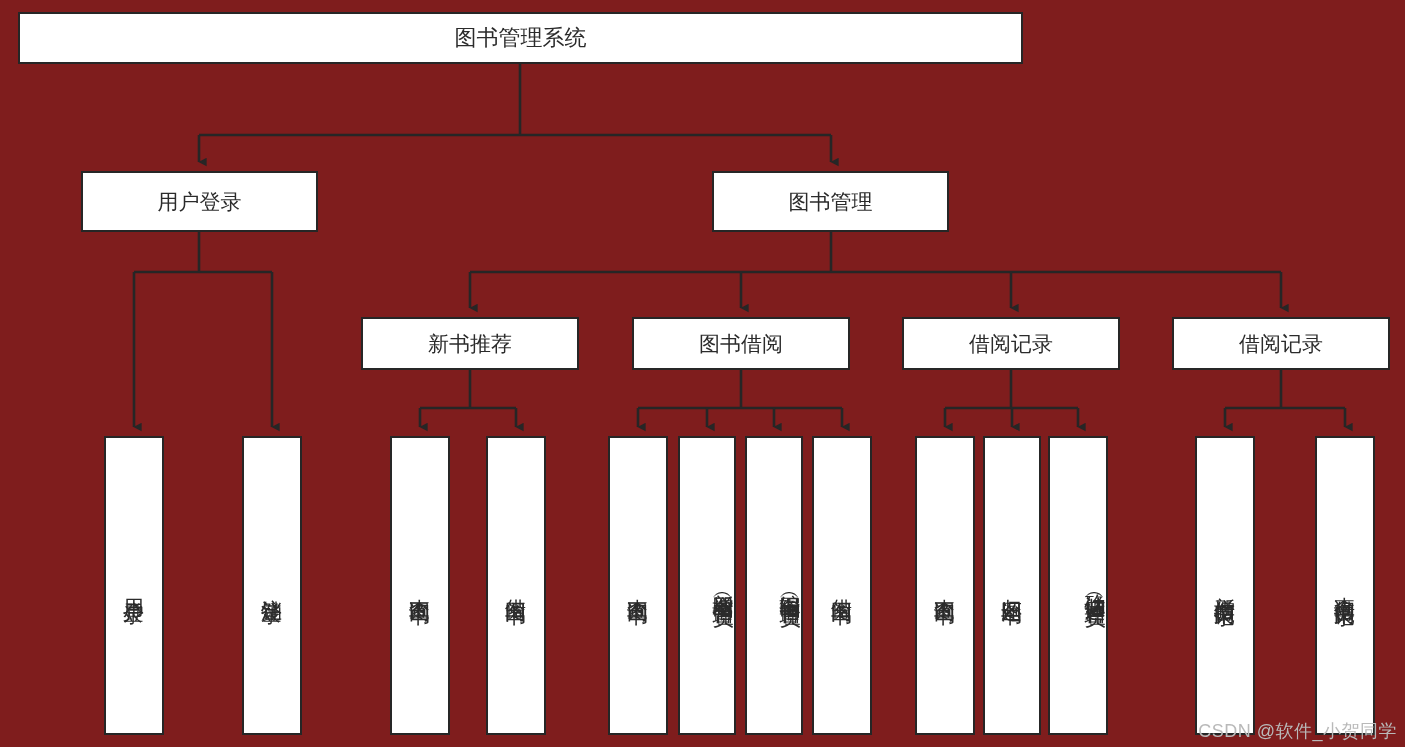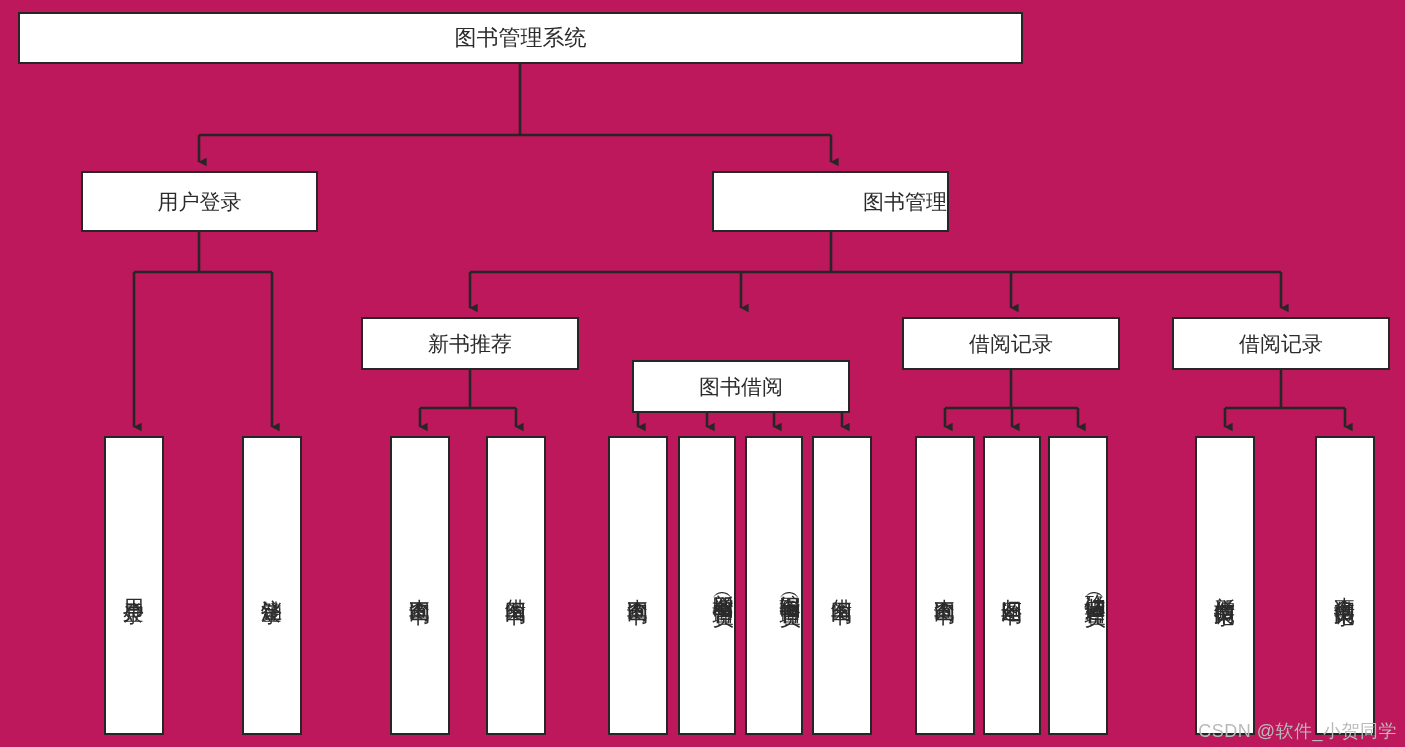--- a/index.html
+++ b/index.html
@@ -1,20 +1,20 @@
 <!DOCTYPE html>
 <html><head>
 <meta charset="utf-8">
 <style>
   html,body{margin:0;padding:0;background:#ffffff;}
   body{
     width:1405px;height:747px;overflow:hidden;
     font-family:"Liberation Sans","DejaVu Sans",sans-serif;
   }
-  #canvas{position:relative;width:1405px;height:747px;background:#be185d;}
+  #canvas{position:relative;width:1405px;height:747px;background:#7f1d1d;}
   svg#wires{position:absolute;left:0;top:0;width:1405px;height:747px;}
 
   .node{
     position:absolute;box-sizing:border-box;
     border:2px solid #262626;background:#ffffff;
     display:flex;align-items:center;justify-content:center;
     color:#2b2b2b;
   }
   .node.root{font-size:22px;}
   .node.lvl2{font-size:21px;}
@@ -91,28 +91,28 @@
     </g>
   </svg>
 
   <div class="node root" id="n-root" style="left: 18px; top: 12px; width: 1005px; height: 52px;">
     <span>图书管理系统</span>
   </div>
 
   <div class="node lvl2" id="n-l2-0" style="left: 81px; top: 171px; width: 237px; height: 61px;">
     <span>用户登录</span>
   </div>
-  <div class="node lvl2" id="n-l2-1" style="left: 712px; top: 171px; width: 237px; height: 61px; justify-content: flex-end;">
+  <div class="node lvl2" id="n-l2-1" style="left: 712px; top: 171px; width: 237px; height: 61px;">
     <span>图书管理</span>
   </div>
 
   <div class="node lvl3" id="n-l3-0" style="left: 361px; top: 317px; width: 218px; height: 53px;">
     <span>新书推荐</span>
   </div>
-  <div class="node lvl3" id="n-l3-1" style="left: 632px; top: 317px; width: 218px; height: 53px; margin-top: 43px;">
+  <div class="node lvl3" id="n-l3-1" style="left: 632px; top: 317px; width: 218px; height: 53px;">
     <span>图书借阅</span>
   </div>
   <div class="node lvl3" id="n-l3-2" style="left: 902px; top: 317px; width: 218px; height: 53px;">
     <span>借阅记录</span>
   </div>
   <div class="node lvl3" id="n-l3-3" style="left: 1172px; top: 317px; width: 218px; height: 53px;">
     <span>借阅记录</span>
   </div>
 
   <div class="node leaf mid" id="n-lf-0" style="left: 104px; top: 436px; width: 60px; height: 299px;">用户登录</div>

